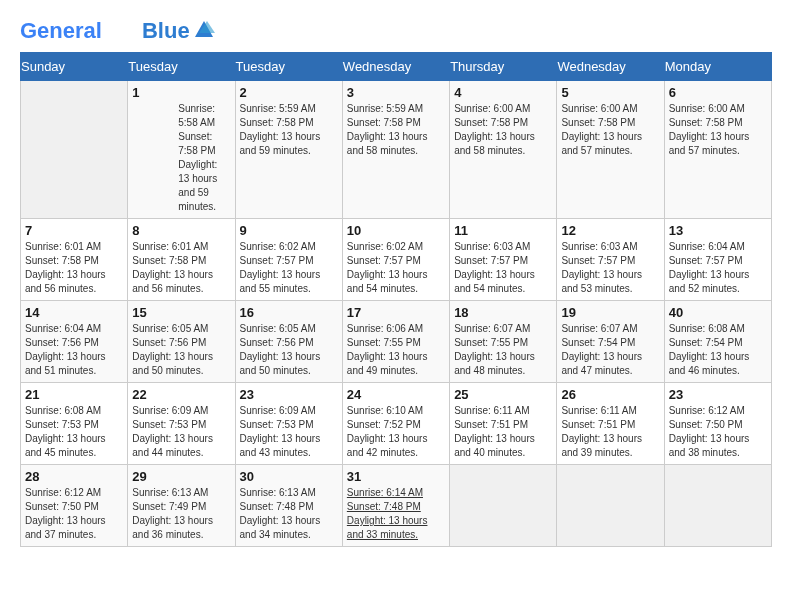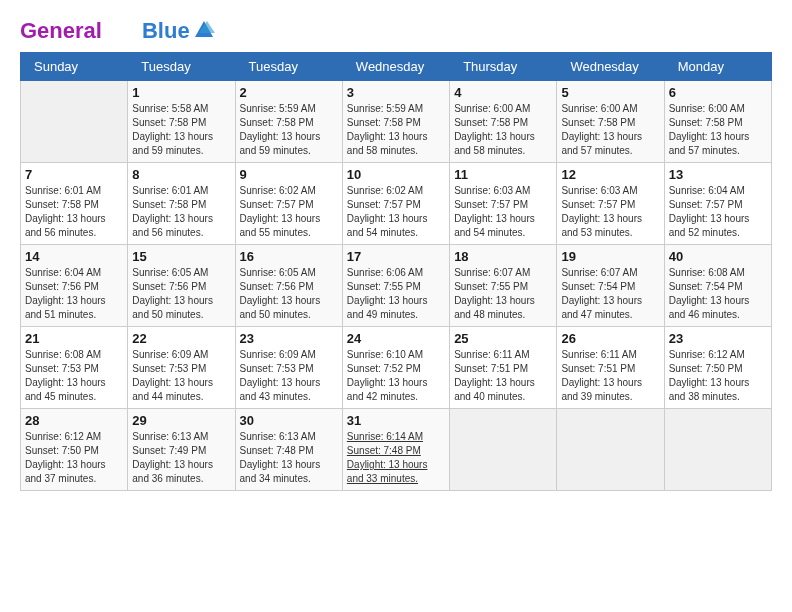--- a/index.html
+++ b/index.html
@@ -46,21 +46,21 @@
       margin-top: 2px;
     }
     table {
       width: 100%;
       border-collapse: collapse;
       font-size: 11px;
     }
     thead tr th {
       background-color: #2e6db4;
       color: #fff;
-      padding: 6px 13px;
+      padding: 6px 0;
       text-align: left;
       font-size: 13px;
       font-weight: normal;
       border: 1px solid #2e6db4;
       margin-left: 7px;
     }
     tbody tr td {
       border: 1px solid #ccc;
       vertical-align: top;
       padding: 4px;
@@ -89,21 +89,21 @@
       background: #f0f0f0;
     }
   </style>
 </head>
 <body>
 
 <div class="header">
   <div class="logo">
     <div style="display:flex;align-items:center;">
       <span class="logo-text">
-        <span style="color:#a21caf;margin-top:16px;">General</span><span style="color:#2e7dd1;padding-left:40px;">Blue</span>
+        <span style="color:#3b82f6;margin-top:16px;">General</span><span style="color:#2e7dd1;padding-left:40px;">Blue</span>
       </span>
       <svg width="22" height="22" viewBox="0 0 22 22" style="margin-left:3px;margin-top:-2px;">
         <polygon points="11,2 20,18 2,18" fill="#2e7dd1"></polygon>
         <polygon points="14,2 22,14 6,14" fill="#2e9bd1" opacity="0.6"></polygon>
       </svg>
     </div>
   </div>
   <div class="title-block">
     <h1></h1>
     <h2></h2>
@@ -120,21 +120,21 @@
         <th>Thursday</th>
         <th>Wednesday</th>
         <th>Monday</th>
       </tr>
   </thead>
   <tbody id="calendar-body">
   <tr>
         <td class="empty-cell"></td>
         <td>
           <span class="day-num">1</span>
-          <div class="day-info" style="white-space: pre-line;">Sunrise: 5:58 AM
+          <div class="day-info" style="white-space: pre-line; margin-left: 46px;">Sunrise: 5:58 AM
 Sunset: 7:58 PM
 Daylight: 13 hours
 and 59 minutes.</div>
         </td>
         <td>
           <span class="day-num">2</span>
           <div class="day-info" style="white-space: pre-line;">Sunrise: 5:59 AM
 Sunset: 7:58 PM
 Daylight: 13 hours
 and 59 minutes.</div>

